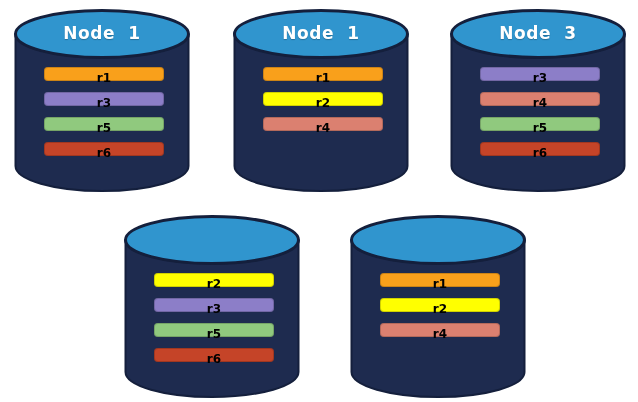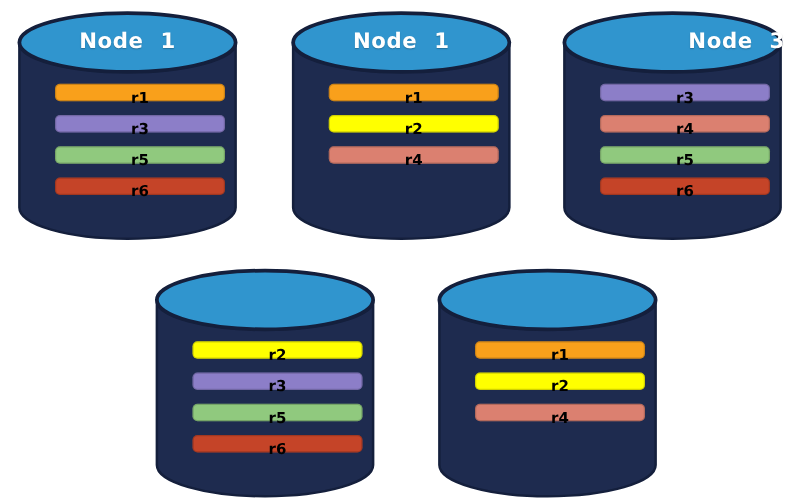--- a/index.html
+++ b/index.html
@@ -46,21 +46,21 @@
     line-height: 24px;
     text-shadow: 0 1px 1px rgba(0,0,0,0.25);
   }
   .replica-list {
     position: absolute;
     left: 32px;
     top: 61px;
     width: 116px;
   }
   .replica-bar {
-    width: 136px;
+    width: 120px;
     height: 14px;
     margin-bottom: 11px;
     border-radius: 4px;
     box-shadow: inset 0 0 0 1px rgba(0,0,0,0.18);
     text-align: center;
   }
   .replica-bar span {
     display: inline-block;
     font-size: 12px;
     font-weight: bold;
@@ -95,21 +95,21 @@
         <div class="replica-bar" style="background: rgb(249, 160, 27);"><span style="color: rgb(0, 0, 0);">r1</span></div>
         <div class="replica-bar" style="background: rgb(255, 255, 0);"><span style="color: rgb(0, 0, 0);">r2</span></div>
         <div class="replica-bar" style="background: rgb(219, 128, 112);"><span style="color: rgb(0, 0, 0);">r4</span></div>
       </div>
   </div>
     <div class="node node-2">
     <svg class="cyl-svg" viewBox="0 0 180 190">
       <path class="cyl-body" d="M 3.5 28 L 3.5 160 A 86.5 25 0 0 0 176.5 160 L 176.5 28 A 86.5 23.5 0 0 1 3.5 28 Z" stroke-width="2" fill="#1e2b4f" stroke="#141f3c"></path>
       <ellipse class="cyl-top" cx="90" cy="28" rx="86.5" ry="23.5" stroke-width="3" fill="#3095ce" stroke="#141f3c"></ellipse>
     </svg>
-    <div class="node-title" style="color: rgb(255, 255, 255); text-align: right;">Node 3</div>
+    <div class="node-title" style="color: rgb(255, 255, 255);">Node 3</div>
     <div class="replica-list">
         <div class="replica-bar" style="background: rgb(140, 126, 200);"><span style="color: rgb(0, 0, 0);">r3</span></div>
         <div class="replica-bar" style="background: rgb(219, 128, 112);"><span style="color: rgb(0, 0, 0);">r4</span></div>
         <div class="replica-bar" style="background: rgb(144, 201, 126);"><span style="color: rgb(0, 0, 0);">r5</span></div>
         <div class="replica-bar" style="background: rgb(197, 68, 40);"><span style="color: rgb(0, 0, 0);">r6</span></div>
       </div>
   </div>
     <div class="node node-3">
     <svg class="cyl-svg" viewBox="0 0 180 190">
       <path class="cyl-body" d="M 3.5 28 L 3.5 160 A 86.5 25 0 0 0 176.5 160 L 176.5 28 A 86.5 23.5 0 0 1 3.5 28 Z" stroke-width="2" fill="#1e2b4f" stroke="#141f3c"></path>

